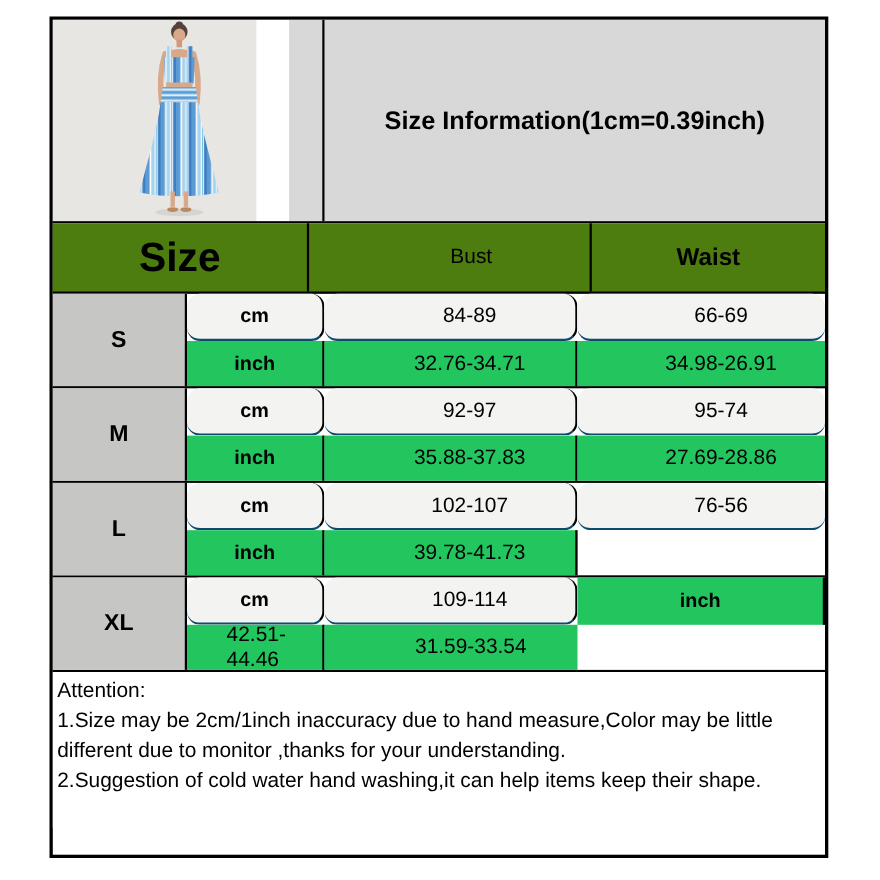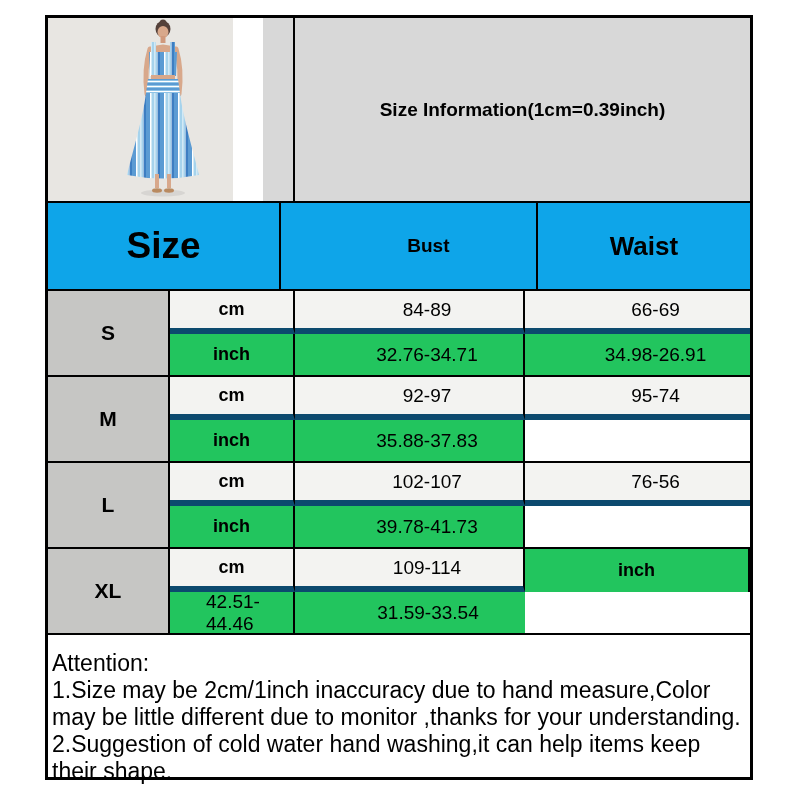--- a/index.html
+++ b/index.html
@@ -12,41 +12,41 @@
     border:3px solid #000;box-sizing:border-box;background:#fff;
   }
   .row1{height:185px;border-bottom:2px solid #000;box-sizing:border-box;display:flex;}
   .photo-cell{
     width:247px;box-sizing:border-box;border-right:2px solid #000;
     background:#d8d8d8;position:relative;overflow:hidden;
   }
   .photo-cell svg{position:absolute;left:0;top:0;display:block;}
   .title-cell{
     flex:1;background:#d8d8d8;display:flex;align-items:center;justify-content:center;
-    font-weight:bold;font-size:19px;
+    font-weight:bold;font-size:23px;
   }
-  .rowH{height:88px;border-bottom:2px solid #000;box-sizing:border-box;display:flex;background:#0ea5e9;}
+  .rowH{height:64px;border-bottom:2px solid #000;box-sizing:border-box;display:flex;background:#4d7c0f;}
   .rowH .hc{display:flex;align-items:center;justify-content:center;box-sizing:border-box;}
   .size-head{width:247px;border-right:2px solid #000;font-weight:bold;font-size:37px;}
-  .bust-head{width:230px;border-right:2px solid #000;font-weight:bold;font-size:19px;margin-left:40px;}
-  .waist-head{width:225px;font-weight:bold;font-size:26px;}
+  .bust-head{width:230px;border-right:2px solid #000;font-weight:normal;font-size:19px;margin-left:40px;}
+  .waist-head{width:225px;font-weight:bold;font-size:22px;}
   .group{
     height:86px;border-bottom:2px solid #000;box-sizing:border-box;
     display:grid;grid-template-columns:122px 125px 230px 225px;grid-template-rows:43px 41px;
   }
   .group .cell{display:flex;align-items:center;justify-content:center;box-sizing:border-box;}
   .letter{grid-row:1/3;grid-column:1;border-right:2px solid #000;background:#c6c6c4;font-weight:bold;font-size:21px;}
-  .r1{border-bottom:6px solid #0c4a6e;background:#f3f3f1;}
+  .r1{border-bottom:2px solid #0c4a6e;background:#f3f3f1;border-radius:12px;}
   .r2{background:#22c55e;}
   .bR{border-right:2px solid #000;}
   .unit{font-weight:bold;font-size:18px;}
   .val{font-weight:400;font-size:19px;padding-left:36px;}
   .attention{
     height:142px;box-sizing:border-box;background:#fff;
-    padding:15px 6px 0 4px;font-size:23px;line-height:27px;
+    padding:4px 6px 0 4px;font-size:19px;line-height:27px;
   }
 </style>
 </head>
 <body>
 
 <div class="sheet">
 
   <div class="row1">
     <div class="photo-cell">
       <svg width="215" height="183" viewBox="0 0 215 183">
@@ -105,20 +105,21 @@
     <div class="cell r2 val">34.98-26.91</div>
   </div>
 
   <div class="group">
     <div class="cell letter">M</div>
     <div class="cell r1 bR unit">cm</div>
     <div class="cell r1 bR val">92-97</div>
     <div class="cell r1 val">95-74</div>
     <div class="cell r2 bR unit">inch</div>
     <div class="cell r2 bR val">35.88-37.83</div>
+    <div class="cell r2 val">27.69-28.86</div>
   </div>
 
   <div class="group">
     <div class="cell letter">L</div>
     <div class="cell r1 bR unit">cm</div>
     <div class="cell r1 bR val">102-107</div>
     <div class="cell r1 val">76-56</div>
     <div class="cell r2 bR unit">inch</div>
     <div class="cell r2 bR val">39.78-41.73</div>
   </div>

